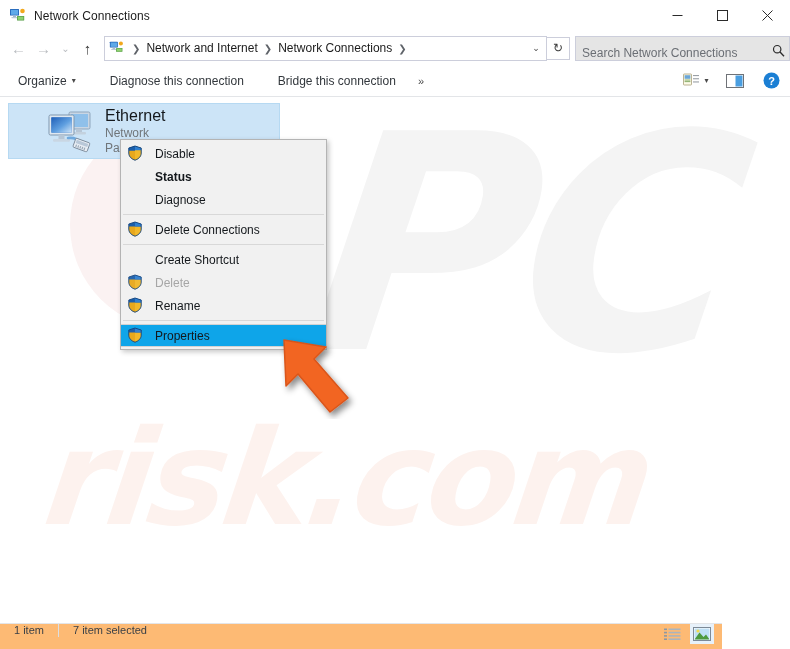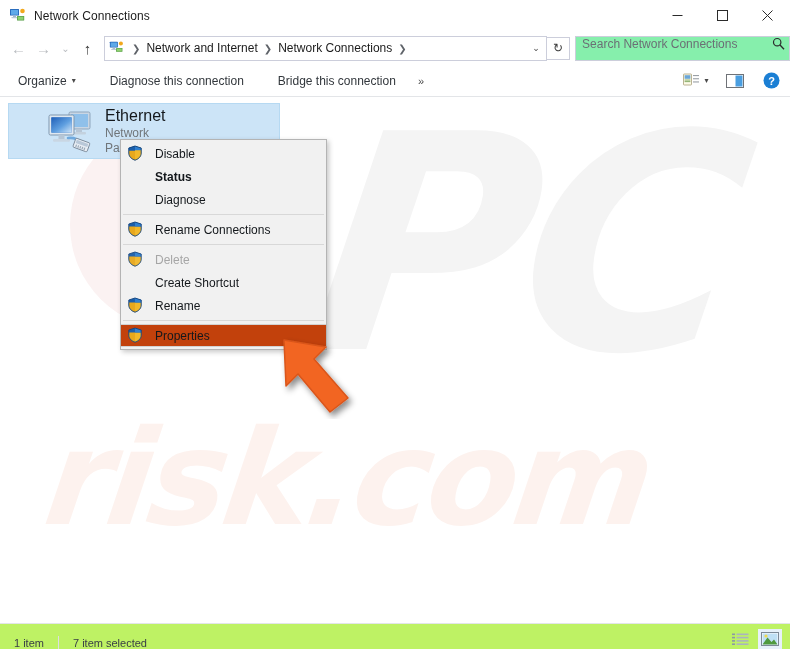--- a/index.html
+++ b/index.html
@@ -113,22 +113,22 @@
     color: #3b3b3b; font-size: 12px;
     border: 1px solid #cccedb;
     border-left: none;
     background: #fff;
     box-sizing: border-box;
   }
   .searchbox {
     width: 222px; height: 23px;
     margin-left: 5px;
     border: 1px solid #cccedb;
-    background: #86efac;
-    display: flex; align-items: flex-start;
+    background: #e5e5e5;
+    display: flex; align-items: flex-end;
     font-size: 12px;
   }
   .search-ph { padding-left: 6px; color: #6b6f75; flex: 1; }
   .search-icon { width: 22px; text-align: center; color: #2b2b2b; }
 
   
   .cmdbar {
     position: absolute; left: 0; top: 65px;
     width: 790px; height: 31px;
     background: #ffffff;
@@ -192,30 +192,30 @@
     font-size: 12px;
     color: #14181c;
     padding-left: 6px;
     position: relative;
   }
   .mi .shield { width: 18px; height: 18px; flex: 0 0 auto; position: relative; }
   .mi .mi-gap { width: 18px; flex: 0 0 auto; }
   .mi .mi-label { margin-left: 10px; white-space: nowrap; }
   .mi.bold .mi-label { font-weight: bold; }
   .mi.disabled .mi-label { color: #a6a6a6; }
-  .mi.hovered { background: #c2410c; border-top: 1px solid #d2d2d2; border-bottom: 1px solid #d2d2d2; height: 21px; }
+  .mi.hovered { background: #0ea5e9; border-top: 1px solid #d2d2d2; border-bottom: 1px solid #d2d2d2; height: 21px; }
   .mi-sep { height: 1px; background: #d8d8d8; margin: 3px 2px; }
 
   
   .statusbar {
     position: absolute; left: 0; bottom: 0;
-    width: 790px; height: 25px;
-    background: #bef264;
+    width: 722px; height: 25px;
+    background: #fdba74;
     border-top: 1px solid #e3e5e8;
-    display: flex; align-items: flex-end;
+    display: flex; align-items: flex-start;
     font-size: 11px;
     color: #3a4046;
     z-index: 5;
   }
   .st-item { padding-left: 14px; }
   .st-div { width: 1px; height: 13px; background: #dcdee1; margin-left: 14px; }
   .st-views { margin-left: auto; display: flex; align-items: center; padding-right: 8px; gap: 6px; }
   .viewbtn {
     width: 24px; height: 20px;
     display: flex; align-items: center; justify-content: center;
@@ -431,41 +431,41 @@
     <div class="mi">
       <span class="shield">
         <svg width="16" height="16" viewBox="0 0 16 16">
           <path d="M8 1 L14.2 3 L14.2 8.2 C14.2 11.6 11.4 14 8 15.2 C4.6 14 1.8 11.6 1.8 8.2 L1.8 3 Z" fill="#1c5fab"></path>
           <path d="M8 5.6 L14.2 5.6 L14.2 8.2 C14.2 11.6 11.4 14 8 15.2 Z" fill="#f2b829"></path>
           <path d="M1.8 5.6 L8 5.6 L8 15.2 C4.6 14 1.8 11.6 1.8 8.2 Z" fill="#e8a81c"></path>
           <path d="M8 1 L14.2 3 L14.2 5.6 L8 5.6 Z" fill="#2f7fd0"></path>
           <path d="M8 1 L14.2 3 L14.2 8.2 C14.2 11.6 11.4 14 8 15.2 C4.6 14 1.8 11.6 1.8 8.2 L1.8 3 Z" fill="none" stroke="#14447d" stroke-width="0.9"></path>
         </svg>
       </span>
-      <span class="mi-label">Rename Connections</span>
+      <span class="mi-label">Delete Connections</span>
     </div>
 
     <div class="mi-sep"></div>
+
+    <div class="mi">
+      <span class="mi-gap"></span>
+      <span class="mi-label">Create Shortcut</span>
+    </div>
 
     <div class="mi disabled">
       <span class="shield" style="opacity:.95">
         <svg width="16" height="16" viewBox="0 0 16 16">
           <path d="M8 1 L14.2 3 L14.2 8.2 C14.2 11.6 11.4 14 8 15.2 C4.6 14 1.8 11.6 1.8 8.2 L1.8 3 Z" fill="#1c5fab"></path>
           <path d="M8 5.6 L14.2 5.6 L14.2 8.2 C14.2 11.6 11.4 14 8 15.2 Z" fill="#f2b829"></path>
           <path d="M1.8 5.6 L8 5.6 L8 15.2 C4.6 14 1.8 11.6 1.8 8.2 Z" fill="#e8a81c"></path>
           <path d="M8 1 L14.2 3 L14.2 5.6 L8 5.6 Z" fill="#2f7fd0"></path>
           <path d="M8 1 L14.2 3 L14.2 8.2 C14.2 11.6 11.4 14 8 15.2 C4.6 14 1.8 11.6 1.8 8.2 L1.8 3 Z" fill="none" stroke="#14447d" stroke-width="0.9"></path>
         </svg>
       </span>
       <span class="mi-label">Delete</span>
-    </div>
-
-    <div class="mi">
-      <span class="mi-gap"></span>
-      <span class="mi-label">Create Shortcut</span>
     </div>
 
     <div class="mi">
       <span class="shield">
         <svg width="16" height="16" viewBox="0 0 16 16">
           <path d="M8 1 L14.2 3 L14.2 8.2 C14.2 11.6 11.4 14 8 15.2 C4.6 14 1.8 11.6 1.8 8.2 L1.8 3 Z" fill="#1c5fab"></path>
           <path d="M8 5.6 L14.2 5.6 L14.2 8.2 C14.2 11.6 11.4 14 8 15.2 Z" fill="#f2b829"></path>
           <path d="M1.8 5.6 L8 5.6 L8 15.2 C4.6 14 1.8 11.6 1.8 8.2 Z" fill="#e8a81c"></path>
           <path d="M8 1 L14.2 3 L14.2 5.6 L8 5.6 Z" fill="#2f7fd0"></path>
           <path d="M8 1 L14.2 3 L14.2 8.2 C14.2 11.6 11.4 14 8 15.2 C4.6 14 1.8 11.6 1.8 8.2 L1.8 3 Z" fill="none" stroke="#14447d" stroke-width="0.9"></path>

